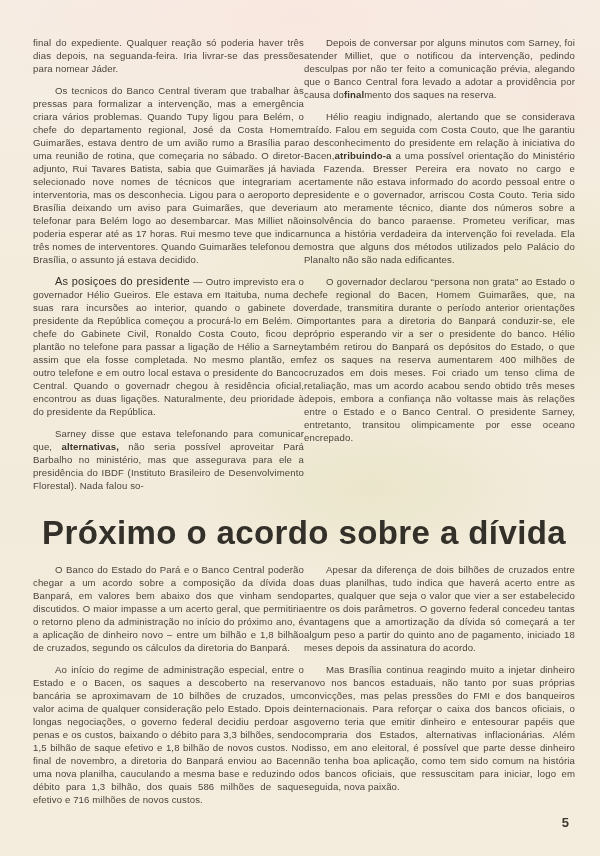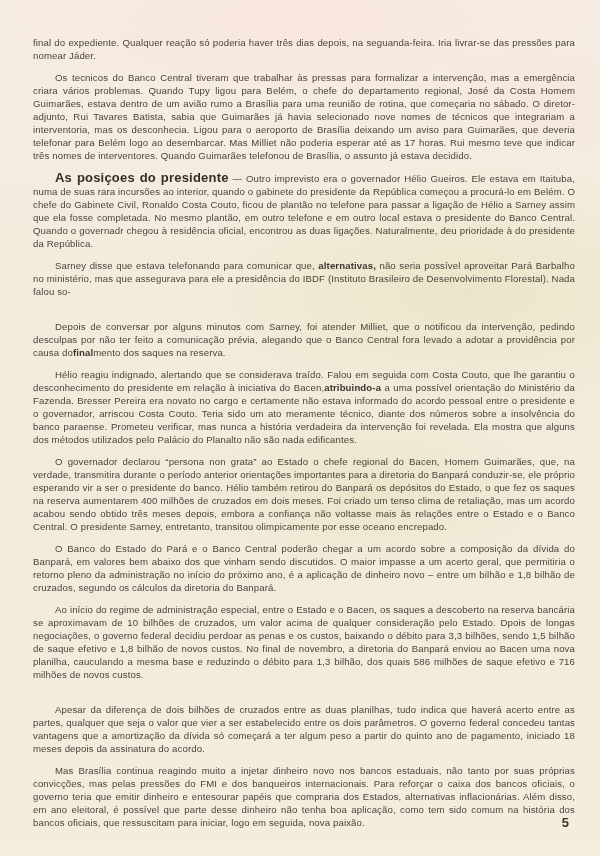--- a/index.html
+++ b/index.html
@@ -14,35 +14,35 @@
       radial-gradient(ellipse 500px 140px at 50% 2%, rgba(250,225,220,.55), rgba(250,225,220,0) 75%),
       radial-gradient(ellipse 200px 90px at 92% 12%, rgba(248,222,214,.4), rgba(248,222,214,0) 70%),
       linear-gradient(180deg,#f6eee4 0%, #f3ecdd 30%, #f2ebdb 60%, #f4edde 100%);
     font-family:"Liberation Sans","DejaVu Sans",sans-serif;
     color:#48433b;
   }
   .content{
     position:absolute;
     left:33px; right:25px; top:36px;
   }
-  .cols{display:flex;gap:13px;flex-direction:column;}
+  .cols{display:flex;}
   .col{flex:1 1 0;min-width:0;}
   p.body{
     margin:0 0 9px 0;
     font-size:9.6px;
     line-height:13px;
     text-align:justify;
     letter-spacing:.12px;
     color:#4a453c;
   }
   p.body.indent{text-indent:22px;}
   .bold-inline{font-weight:700;color:#3b362e;}
   .section-heading{
-    font-weight:700;
-    font-size:13px;
+    font-weight:400;
+    font-size:11px;
     letter-spacing:.2px;
     color:#332f28;
   }
   h1.headline{
     margin:13px 0 11px 0;
     text-align:center;
     font-size:33px;
     font-weight:700;
     letter-spacing:.4px;
     color:#332f29;
@@ -70,20 +70,21 @@
         <p class="body indent"><span>Sarney disse que estava telefonando para comunicar que, </span><span class="bold-inline">alternativas,</span><span> não seria possível aproveitar Pará Barbalho no ministério, mas que assegurava para ele a presidência do IBDF (Instituto Brasileiro de Desenvolvimento Florestal). Nada falou so-</span></p>
       </div>
 
       <div class="col">
         <p class="body indent"><span>Depois de conversar por alguns minutos com Sarney, foi atender Milliet, que o notificou da intervenção, pedindo desculpas por não ter feito a comunicação prévia, alegando que o Banco Central fora levado a adotar a providência por causa do</span><span class="bold-inline">final</span><span>mento dos saques na reserva.</span></p>
         <p class="body indent"><span>Hélio reagiu indignado, alertando que se considerava traído. Falou em seguida com Costa Couto, que lhe garantiu o desconhecimento do presidente em relação à iniciativa do Bacen,</span><span class="bold-inline">atribuindo-a</span><span> a uma possível orientação do Ministério da Fazenda. Bresser Pereira era novato no cargo e certamente não estava informado do acordo pessoal entre o presidente e o governador, arriscou Costa Couto. Teria sido um ato meramente técnico, diante dos números sobre a insolvência do banco paraense. Prometeu verificar, mas nunca a história verdadeira da intervenção foi revelada. Ela mostra que alguns dos métodos utilizados pelo Palácio do Planalto não são nada edificantes.</span></p>
         <p class="body indent">O governador declarou “persona non grata” ao Estado o chefe regional do Bacen, Homem Guimarães, que, na verdade, transmitira durante o período anterior orientações importantes para a diretoria do Banpará conduzir-se, ele próprio esperando vir a ser o presidente do banco. Hélio também retirou do Banpará os depósitos do Estado, o que fez os saques na reserva aumentarem 400 milhões de cruzados em dois meses. Foi criado um tenso clima de retaliação, mas um acordo acabou sendo obtido três meses depois, embora a confiança não voltasse mais às relações entre o Estado e o Banco Central. O presidente Sarney, entretanto, transitou olimpicamente por esse oceano encrepado.</p>
       </div>
     </div>
 
+    <h1 class="headline">Próximo o acordo sobre a dívida</h1>
 
     <div class="cols">
       <div class="col">
         <p class="body indent">O Banco do Estado do Pará e o Banco Central poderão chegar a um acordo sobre a composição da dívida do Banpará, em valores bem abaixo dos que vinham sendo discutidos. O maior impasse a um acerto geral, que permitiria o retorno pleno da administração no início do próximo ano, é a aplicação de dinheiro novo – entre um bilhão e 1,8 bilhão de cruzados, segundo os cálculos da diretoria do Banpará.</p>
         <p class="body indent">Ao início do regime de administração especial, entre o Estado e o Bacen, os saques a descoberto na reserva bancária se aproximavam de 10 bilhões de cruzados, um valor acima de qualquer consideração pelo Estado. Dpois de longas negociações, o governo federal decidiu perdoar as penas e os custos, baixando o débito para 3,3 bilhões, sendo 1,5 bilhão de saque efetivo e 1,8 bilhão de novos custos. No final de novembro, a diretoria do Banpará enviou ao Bacen uma nova planilha, cauculando a mesma base e reduzindo o débito para 1,3 bilhão, dos quais 586 milhões de saque efetivo e 716 milhões de novos custos.</p>
       </div>
       <div class="col">
         <p class="body indent">Apesar da diferença de dois bilhões de cruzados entre as duas planilhas, tudo indica que haverá acerto entre as partes, qualquer que seja o valor que vier a ser estabelecido entre os dois parâmetros. O governo federal concedeu tantas vantagens que a amortização da dívida só começará a ter algum peso a partir do quinto ano de pagamento, iniciado 18 meses depois da assinatura do acordo.</p>
         <p class="body indent">Mas Brasília continua reagindo muito a injetar dinheiro novo nos bancos estaduais, não tanto por suas próprias convicções, mas pelas pressões do FMI e dos banqueiros internacionais. Para reforçar o caixa dos bancos oficiais, o governo teria que emitir dinheiro e entesourar papéis que compraria dos Estados, alternativas inflacionárias. Além disso, em ano eleitoral, é possível que parte desse dinheiro não tenha boa aplicação, como tem sido comum na história dos bancos oficiais, que ressuscitam para iniciar, logo em seguida, nova paixão.</p>
       </div>

